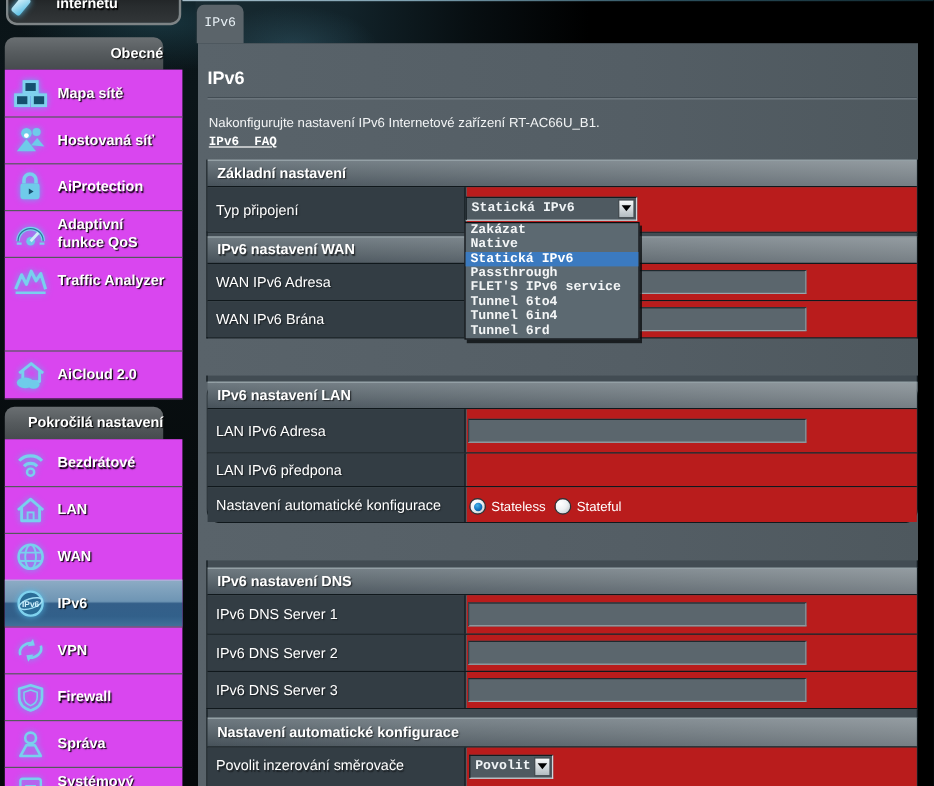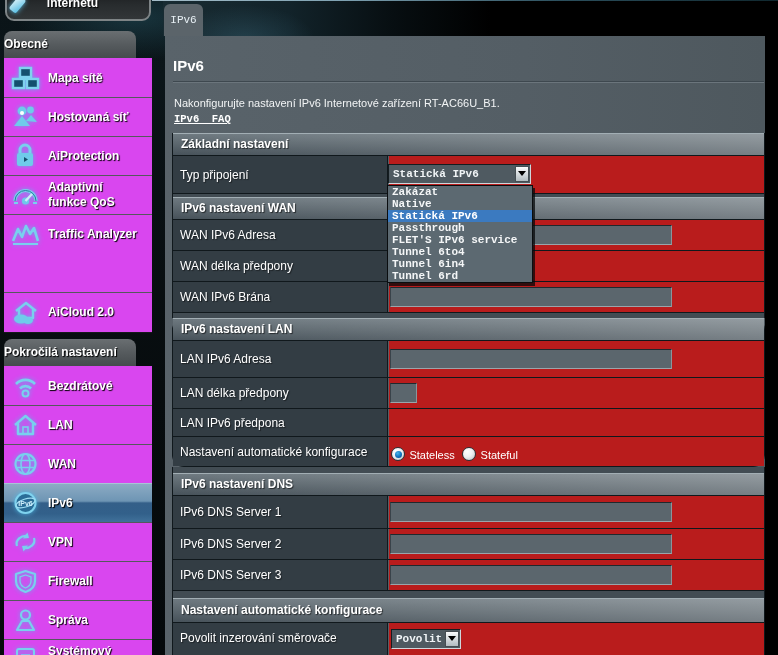--- a/index.html
+++ b/index.html
@@ -21,21 +21,21 @@
   
   #qisbtn{left:5px;top:-14px;width:146px;height:35px;border:2px solid #7e8486;border-radius:9px;
     background:linear-gradient(180deg,#17191b 0%,#282c2e 55%,#323638 100%);box-sizing:border-box;}
   #qisbtn .txt{position:absolute;left:18px;width:95px;top:8px;text-align:center;color:#fff;font-size:12px;font-weight:bold;
     text-shadow:1px 1px 1px #000;}
   #qisicon{left:13px;top:-4px;width:9px;height:17px;background:linear-gradient(110deg,#e6f8fd,#54bce2);
     transform:rotate(40deg);border-radius:2.5px;box-shadow:0 0 5px rgba(90,190,230,.9);}
 
   .sidehdr{left:4px;width:132px;height:27px;border-radius:8px 8px 0 0;
     background:linear-gradient(180deg,#6a6f72 0%,#565b5e 50%,#464b4e 100%);
-    color:#fff;font-size:12px;font-weight:bold;text-align:left;line-height:27px;
+    color:#fff;font-size:12px;font-weight:bold;text-align:right;line-height:27px;
     text-shadow:1px 1px 1px #000;box-sizing:border-box;}
   #hdr1{top:31px;}
   #hdr2{top:339px;}
 
   .menublock{left:4px;width:148px;background:#d946ef;box-sizing:border-box;
     border-bottom:1px solid #17191b;}
   #menu1{top:58px;height:275px;}
   #menu2{top:366px;height:289px;border-bottom:none;}
 
   .mi{position:absolute;left:0;width:148px;height:39px;border-top:1px solid #55595c;box-sizing:border-box;}
@@ -264,53 +264,37 @@
     <div class="row" style="height:31px;">
       <div class="lcell">
         <span>WAN IPv6 Adresa</span>
       </div>
       <div class="vcell">
         <div class="inp"></div>
       </div>
     </div>
     <div class="row" style="height:31px;">
       <div class="lcell">
-        <span>WAN délka předpony</span>
-      </div>
-      <div class="vcell">
-        <div class="inp small"></div>
-      </div>
-    </div>
-    <div class="row" style="height:31px;">
-      <div class="lcell">
         <span>WAN IPv6 Brána</span>
       </div>
       <div class="vcell">
         <div class="inp"></div>
       </div>
     </div>
   </div>
   <div class="gap" style="top:313px;height:5px;"></div>
 
   <div class="tbl" style="top:318px;border-radius:12px;">
     <div class="bar">IPv6 nastavení LAN</div>
     <div class="row" style="height:37px;">
       <div class="lcell">
         <span>LAN IPv6 Adresa</span>
       </div>
       <div class="vcell">
         <div class="inp"></div>
-      </div>
-    </div>
-    <div class="row" style="height:31px;">
-      <div class="lcell">
-        <span>LAN délka předpony</span>
-      </div>
-      <div class="vcell">
-        <div class="inp small"></div>
       </div>
     </div>
     <div class="row" style="height:28px;">
       <div class="lcell">
         <span>LAN IPv6 předpona</span>
       </div>
       <div class="vcell"></div>
     </div>
     <div class="row" style="height:30px;">
       <div class="lcell">

